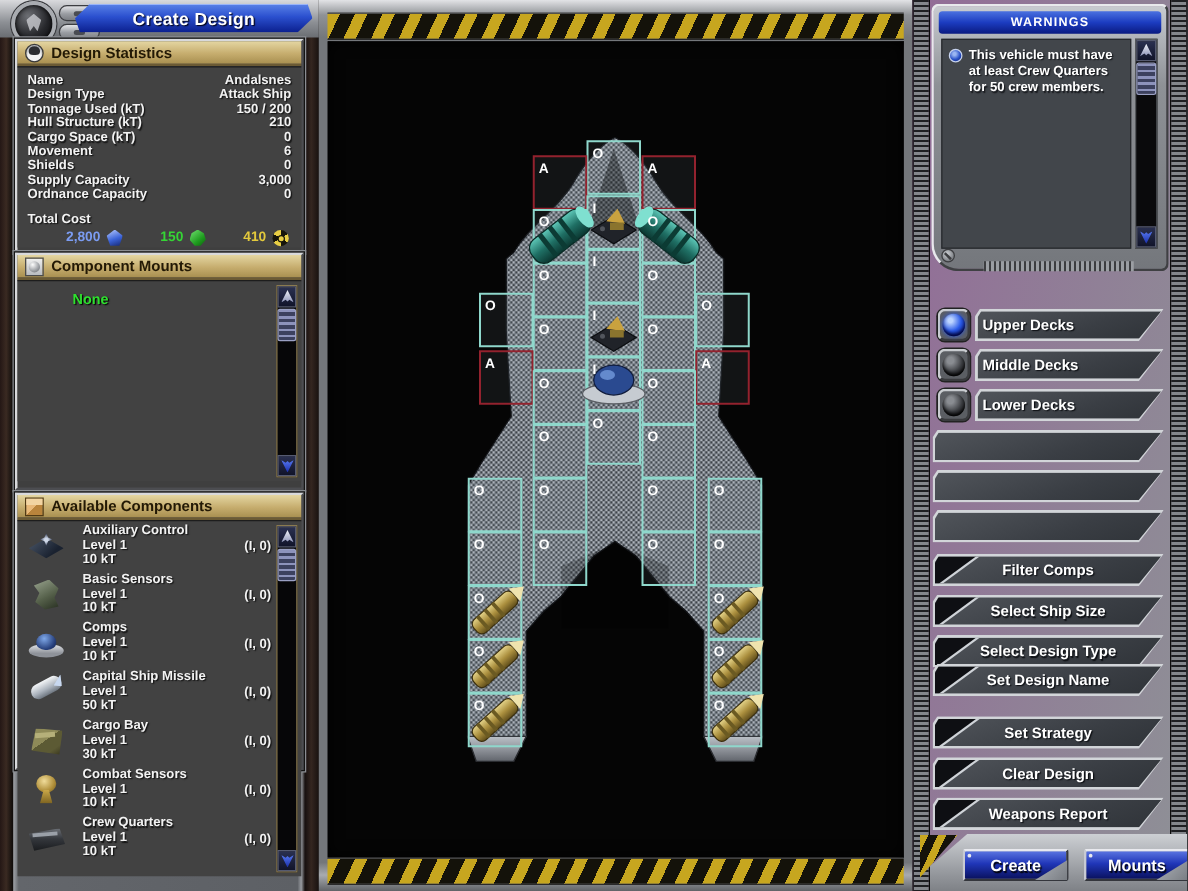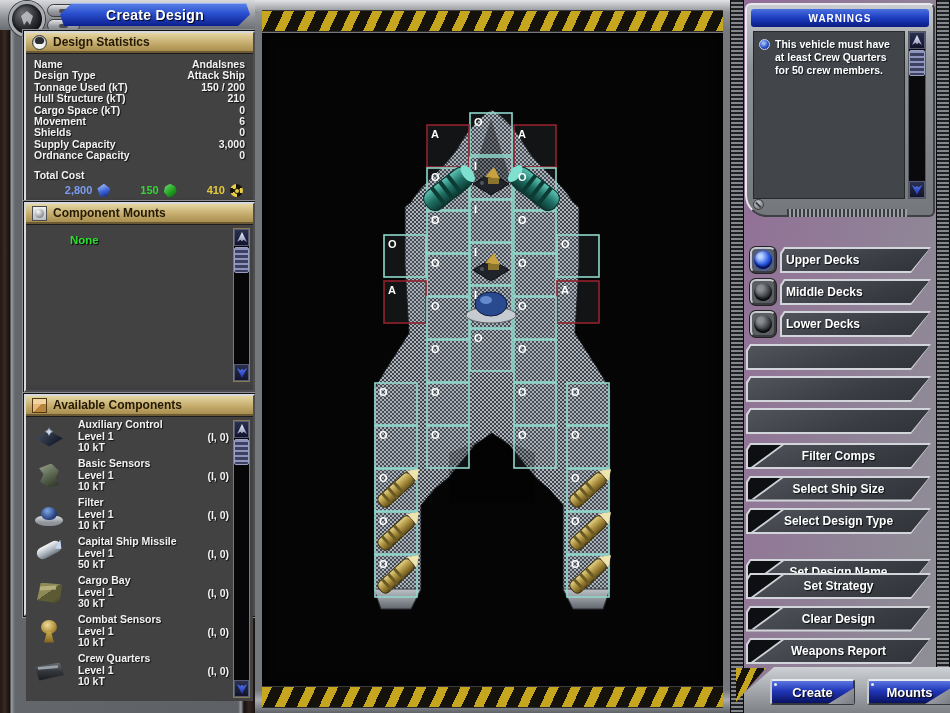--- a/index.html
+++ b/index.html
@@ -25,21 +25,21 @@
 
   #title-bar { left:60px; top:3px; width:190px; height:23px;
     background:linear-gradient(#5b83e8,#2b50cf 45%,#0b1f8e);
     clip-path:polygon(12px 0, calc(100% - 4px) 0, 100% 50%, calc(100% - 12px) 100%, 4px 100%, 0 50%);
     display:flex; align-items:center; justify-content:center;
     color:#fff; font-size:14px; text-shadow:1px 1px 1px #001; letter-spacing:.3px;
     box-shadow:inset 0 1px 0 #9ab4f8; }
 
   .panel { position:absolute; left:12px; width:231px;
     background:#3f3f3f; border:2px solid; border-color:#d8d9dc #4c4d51 #4c4d51 #d8d9dc;
-    outline:1px solid #141414; box-shadow:0 0 0 2px #8a8d92;margin-left:12px; }
+    outline:1px solid #141414; box-shadow:0 0 0 2px #8a8d92; }
   .panel-header { height:20px; background:linear-gradient(#e4d6a2,#c6ad6e 55%,#a88f50);
     border-bottom:2px solid #6b5a34; display:flex; align-items:center; gap:6px; padding:0 6px;
     color:#231905; font-size:12px; }
   .panel-body { position:relative; background:#424242; border-top:1px solid #1d1d1d; }
 
   .hdr-icon { width:15px; height:15px; flex:0 0 15px; position:relative; }
   .hdr-icon-stats { border-radius:50%; background:radial-gradient(circle at 50% 65%, #f3f3f3 45%, #caccd0 60%, #8d9095); border:1px solid #3b3b3b; }
   .hdr-icon-stats::after { content:""; position:absolute; left:2px; top:1px; width:9px; height:7px; border-radius:50% 50% 40% 40%; background:#2c2d31; }
   .hdr-icon-mounts { background:linear-gradient(#efefef,#b9bcc1); border:1px solid #4c4c4c; }
   .hdr-icon-mounts::after { content:""; position:absolute; left:2px; top:2px; width:9px; height:9px; border-radius:50%; background:radial-gradient(circle at 35% 30%, #fdfdfd, #9a9da2 60%, #606368); }
@@ -314,21 +314,21 @@
               <span>Basic Sensors</span><br>
               <span>Level 1</span><br>
               <span>10 kT</span>
             </span>
             <span class="comp-range">(I, 0)</span>
           </div>
 
           <div class="comp-row">
             <span class="comp-icon" data-icon="bridge-icon"></span>
             <span class="comp-text">
-              <span>Filter</span><br>
+              <span>Comps</span><br>
               <span>Level 1</span><br>
               <span>10 kT</span>
             </span>
             <span class="comp-range">(I, 0)</span>
           </div>
 
           <div class="comp-row">
             <span class="comp-icon" data-icon="capital-ship-missile-icon"></span>
             <span class="comp-text">
               <span>Capital Ship Missile</span><br>
@@ -612,21 +612,21 @@
           <span>Select Ship Size</span>
         </div>
       </div>
 
       <div class="angled-btn action-btn" style="top: 508px;">
         <div class="inner">
           <span>Select Design Type</span>
         </div>
       </div>
 
-      <div class="angled-btn action-btn" style="top: 559px;">
+      <div class="angled-btn action-btn" style="top: 531px;">
         <div class="inner">
           <span>Set Design Name</span>
         </div>
       </div>
 
       <div class="angled-btn action-btn" style="top: 573px;">
         <div class="inner">
           <span>Set Strategy</span>
         </div>
       </div>

